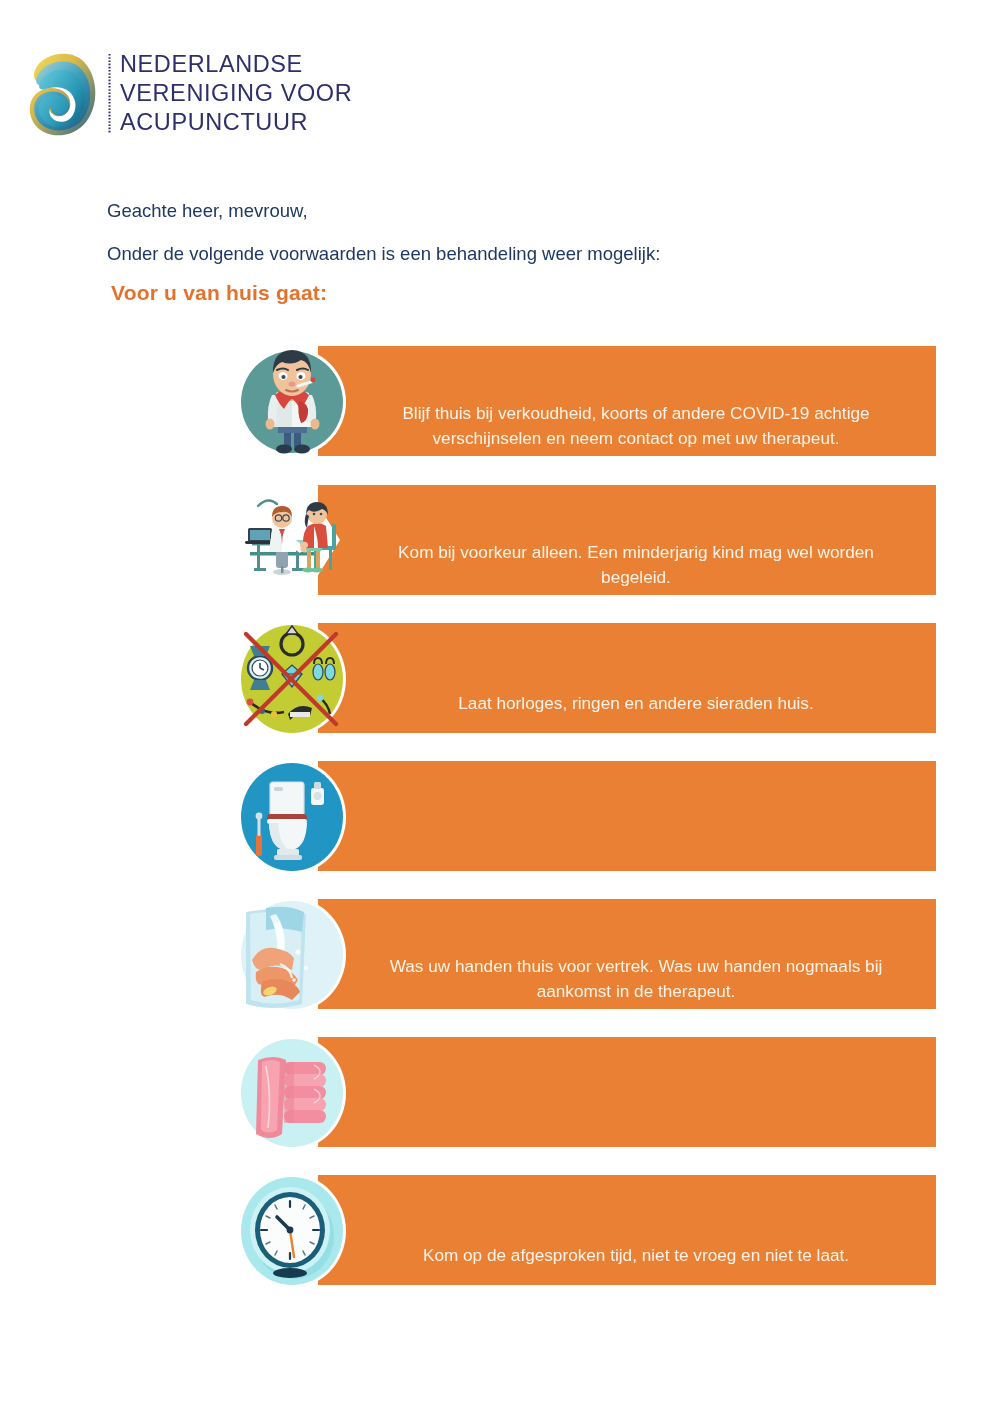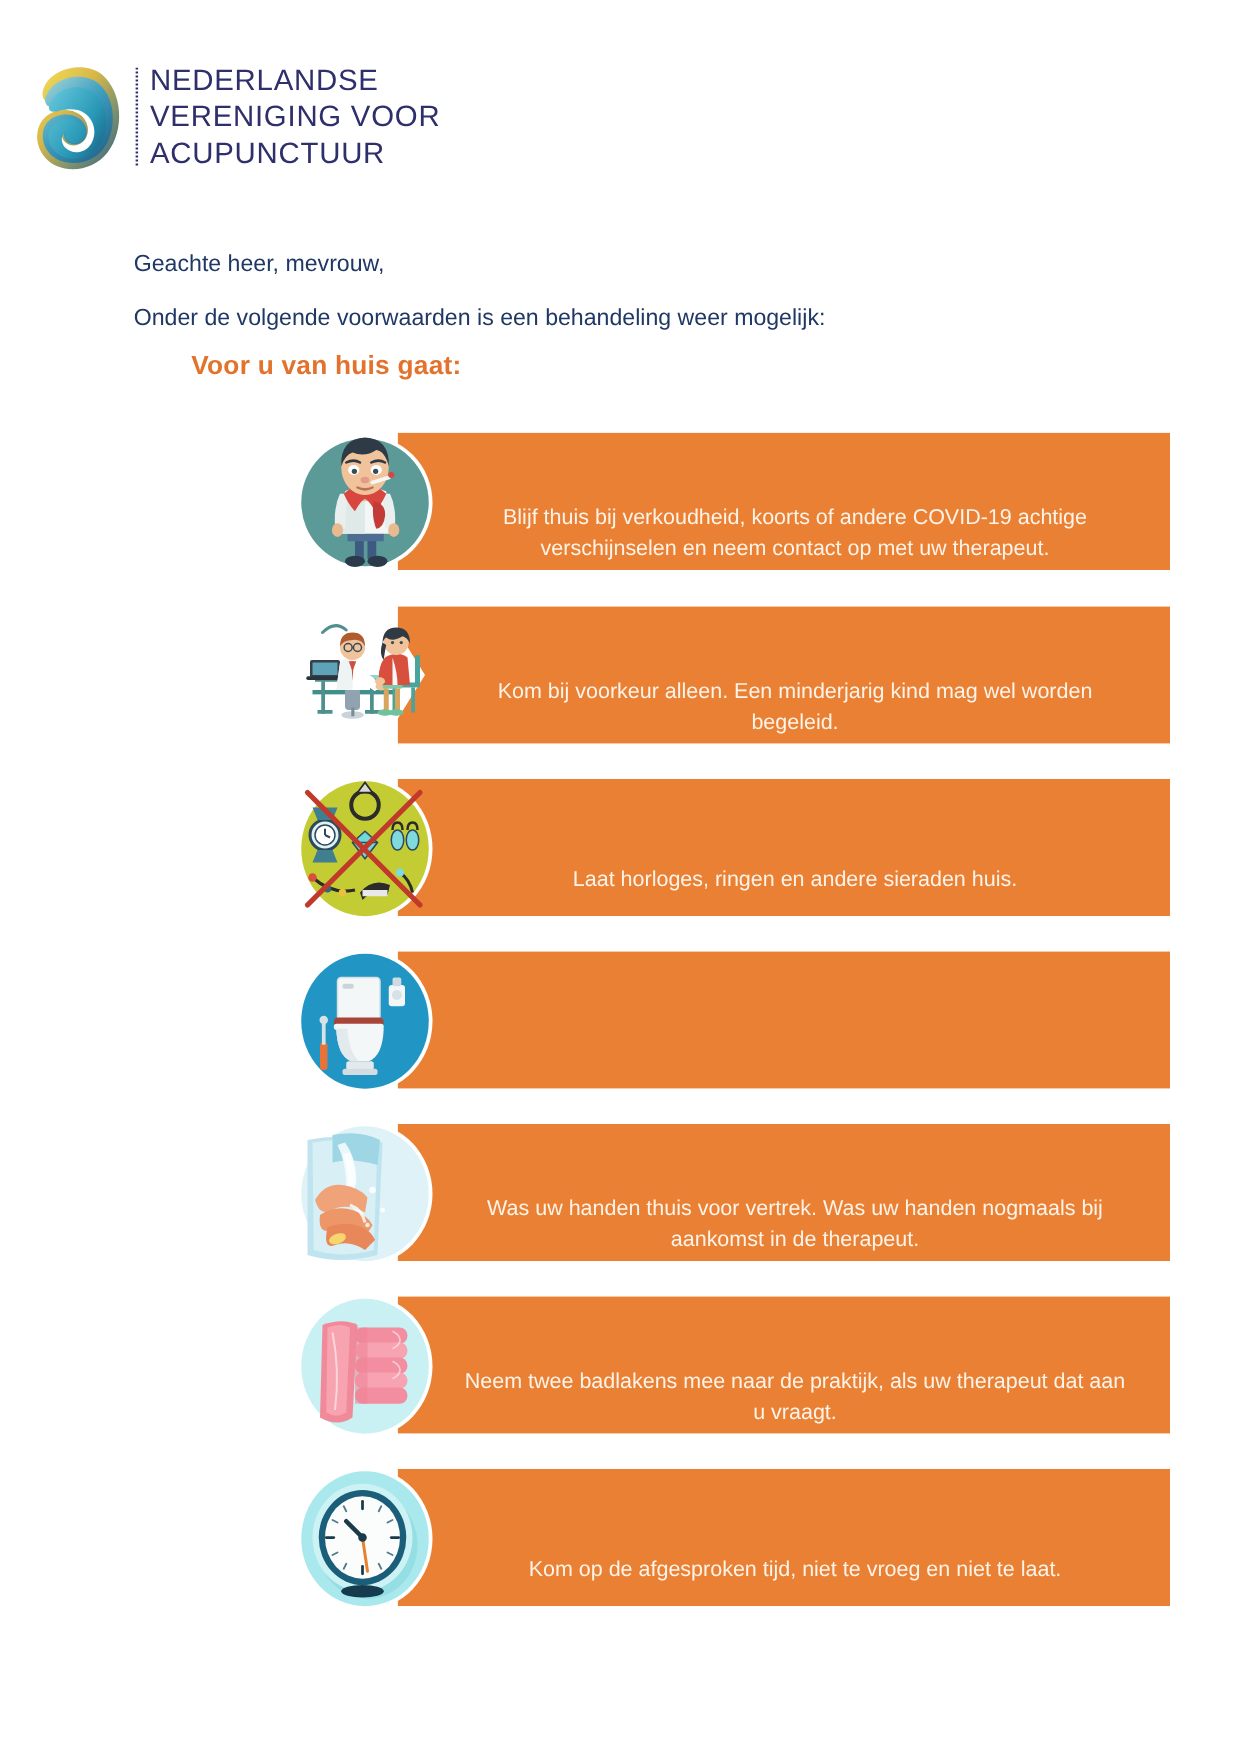--- a/index.html
+++ b/index.html
@@ -78,21 +78,20 @@
   #intro-condition { top: 243px; }
   #section-heading {
     position: absolute;
     left: 111px;
     top: 281px;
     font-size: 21px;
     font-weight: bold;
     color: #e2722c;
     white-space: nowrap;
     letter-spacing: 0.2px;
-    margin-left: 42px;
   }
 
   
   #banner-list {
     position: absolute;
     left: 0;
     top: 0;
     width: 992px;
     height: 1404px;
   }
@@ -381,21 +380,20 @@
         <path d="M44 70 q10 4 12 14" stroke="#ffffff" stroke-width="2.4" fill="none" opacity="0.8"></path>
         <circle cx="62" cy="58" r="2.6" fill="#ffffff" opacity="0.85"></circle>
         <circle cx="70" cy="74" r="2" fill="#ffffff" opacity="0.8"></circle>
         <circle cx="58" cy="86" r="1.8" fill="#ffffff" opacity="0.8"></circle>
       </g>
     </svg>
       </div>
     </div>
     <div class="banner-row" style="top: 1032px;">
       <div class="banner-ribbon" style="background: rgb(233, 128, 51);"></div>
-      <div class="banner-text">Neem twee badlakens mee naar de praktijk, als uw therapeut dat aan u vraagt.</div>
       <div class="banner-icon">
     <svg viewBox="0 0 112 122" xmlns="http://www.w3.org/2000/svg">
       <ellipse cx="56" cy="61" rx="54" ry="57" fill="#ffffff"></ellipse>
       <ellipse cx="56" cy="61" rx="51" ry="54" fill="#c9f0f2"></ellipse>
       <g>
         <path d="M22 28 q16 -6 28 0 l-4 74 q-12 8 -26 0 z" fill="#f08a9a"></path>
         <path d="M26 30 q10 -4 18 0 l-3 68 q-8 5 -16 0 z" fill="#f7a3b0"></path>
         <path d="M30 34 q6 30 2 62" stroke="#ffffff" stroke-width="1.6" fill="none" opacity="0.55"></path>
         <rect x="48" y="30" width="42" height="13" rx="6.4" fill="#f28ea0"></rect>
         <rect x="48" y="42" width="42" height="13" rx="6.4" fill="#f7a3b2"></rect>

